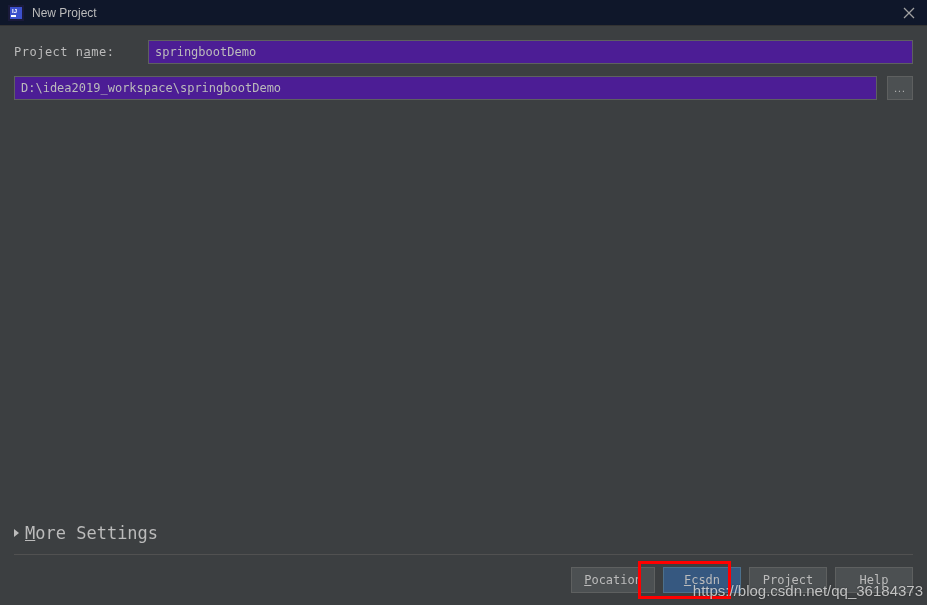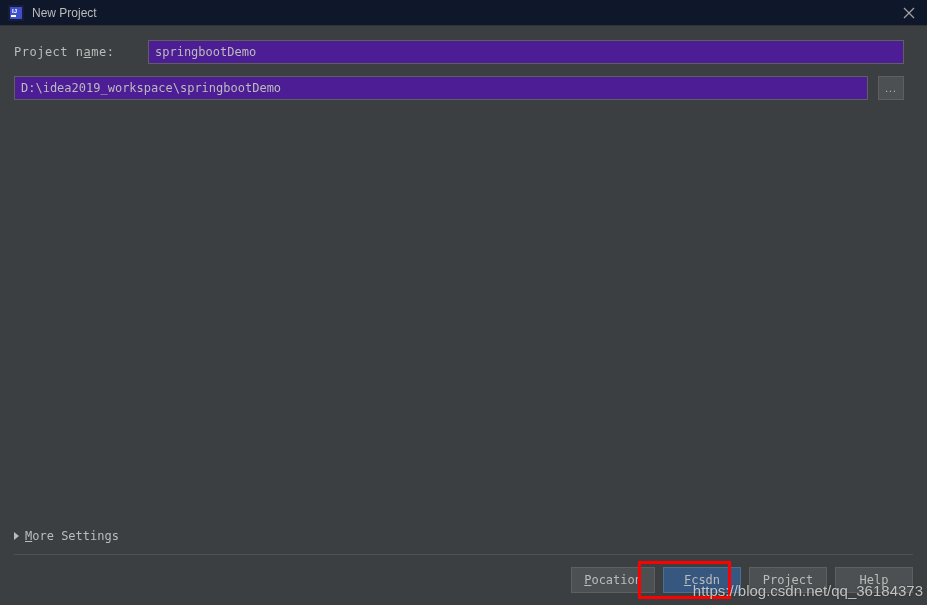--- a/index.html
+++ b/index.html
@@ -46,21 +46,21 @@
       width: 20px;
       height: 20px;
       display: flex;
       align-items: center;
       justify-content: center;
       cursor: pointer;
       color: #a0a0a0;
       font-size: 16px;
     }
     .content {
-      padding: 14px 23px 0 14px;
+      padding: 14px 14px 0 14px;
     }
     .form-row {
       display: flex;
       align-items: center;
       margin-bottom: 12px;
       gap: 10px;
     }
     .form-label {
       width: 124px;
       font-family: "Consolas", monospace;
@@ -99,21 +99,21 @@
       position: absolute;
       bottom: 54px;
       left: 14px;
       right: 14px;
       display: flex;
       align-items: center;
       gap: 6px;
       cursor: pointer;
       color: #bbbbbb;
       font-family: "Consolas", monospace;
-      font-size: 12px;
+      font-size: 17px;
       padding-bottom: 8px;
     }
     .more-settings-divider {
       position: absolute;
       bottom: 50px;
       left: 14px;
       right: 14px;
       border-top: 1px solid #515151;
     }
     .triangle-right {

